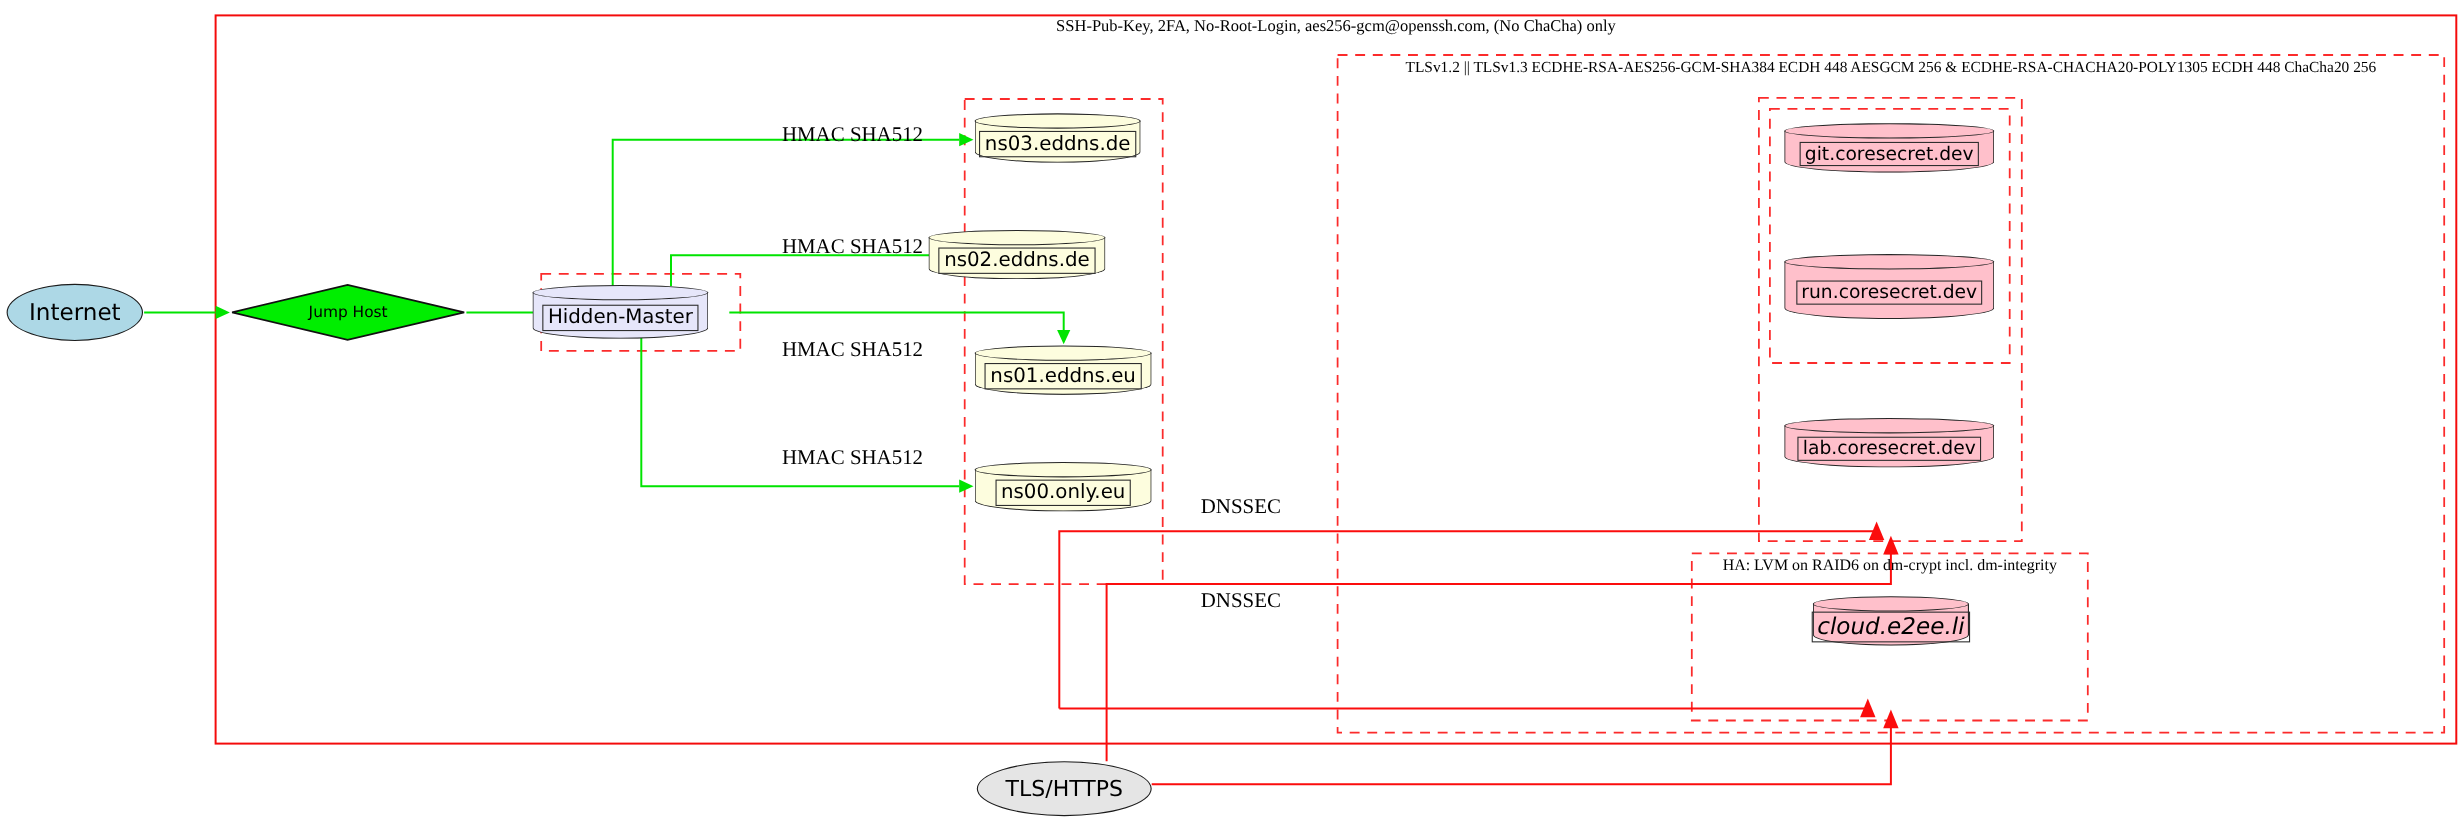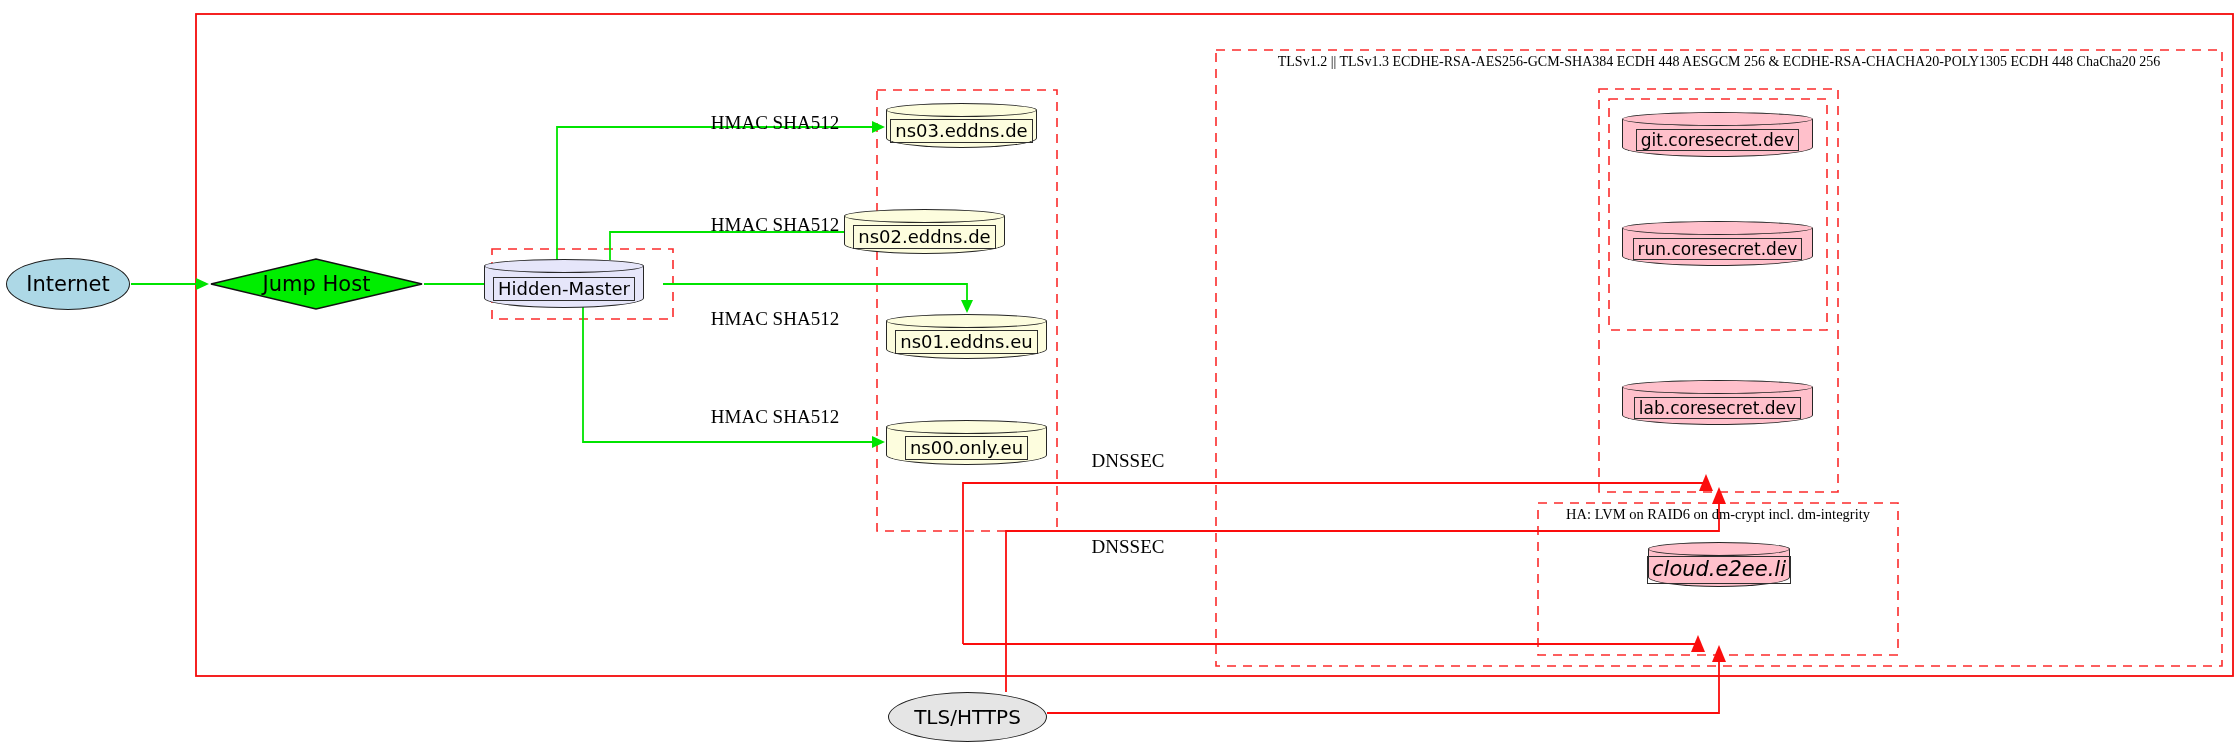--- a/index.html
+++ b/index.html
@@ -64,39 +64,40 @@
       <path d="M1047,713 H1719 V661"></path>
     </g>
     <g fill="#fb0d0d" stroke="none">
       <polygon points="1699,491 1713,491 1706,474"></polygon>
       <polygon points="1691,652 1705,652 1698,635"></polygon>
       <polygon points="1712,504 1726,504 1719,487"></polygon>
       <polygon points="1712,662 1726,662 1719,645"></polygon>
     </g>
   </svg>
 
+  <div class="cluster-label" style="left:196px;width:2037px;top:16px;font-size:15px;">SSH-Pub-Key, 2FA, No-Root-Login, aes256-gcm@openssh.com, (No ChaCha) only</div>
   <div class="cluster-label" style="left:1216px;width:1006px;top:54px;font-size:14px;">TLSv1.2 || TLSv1.3 ECDHE-RSA-AES256-GCM-SHA384 ECDH 448 AESGCM 256 &amp; ECDHE-RSA-CHACHA20-POLY1305 ECDH 448 ChaCha20 256</div>
   <div class="cluster-label" style="left:1538px;width:360px;top:506px;font-size:14.5px;">HA: LVM on RAID6 on dm-crypt incl. dm-integrity</div>
 
   <div class="edge-label" style="left:775px;top:112px;">HMAC SHA512</div>
   <div class="edge-label" style="left:775px;top:214px;">HMAC SHA512</div>
   <div class="edge-label" style="left:775px;top:308px;">HMAC SHA512</div>
   <div class="edge-label" style="left:775px;top:406px;">HMAC SHA512</div>
   <div class="edge-label" style="left:1128px;top:450px;">DNSSEC</div>
   <div class="edge-label" style="left:1128px;top:536px;">DNSSEC</div>
 
   <div class="node ellipse" style="left:6px;top:258px;width:124px;height:52px;background:#ADD8E6;">
     <span class="node-label" style="font-size:21px;">Internet</span>
   </div>
 
   <div class="node diamond" style="left:210px;top:258px;width:213px;height:52px;">
     <svg width="213" height="52" viewBox="0 0 213 52">
       <polygon points="1,26 106,1 212,26 106,51" fill="#00ee00" stroke="#111" stroke-width="1.6"></polygon>
     </svg>
-    <span class="node-label" style="font-size:21px;">Jump Host</span>
+    <span class="node-label" style="font-size:14px;">Jump Host</span>
   </div>
 
   <div class="node cyl" style="left:484px;top:259px;width:160px;height:49px;--fill:#E6E6FA;">
     <div class="cyl-body"></div>
     <div class="cyl-top"></div>
     <div class="cyl-label">
         <span class="boxed node-label" style="font-size:18px;">Hidden-Master</span>
       </div>
   </div>
 
@@ -133,21 +134,21 @@
   </div>
 
   <div class="node cyl" style="left:1622px;top:112px;width:191px;height:45px;--fill:#FFC0CB;">
     <div class="cyl-body"></div>
     <div class="cyl-top"></div>
     <div class="cyl-label">
         <span class="boxed node-label" style="font-size:17px;">git.coresecret.dev</span>
       </div>
   </div>
 
-  <div class="node cyl" style="left:1622px;top:221px;width:191px;height:45px;text-align:right;--fill:#FFC0CB;">
+  <div class="node cyl" style="left:1622px;top:231px;width:191px;height:59px;text-align:right;--fill:#FFC0CB;">
     <div class="cyl-body"></div>
     <div class="cyl-top"></div>
     <div class="cyl-label">
         <span class="boxed node-label" style="font-size:17px;">run.coresecret.dev</span>
       </div>
   </div>
 
   <div class="node cyl" style="left:1622px;top:380px;width:191px;height:45px;--fill:#FFC0CB;">
     <div class="cyl-body"></div>
     <div class="cyl-top"></div>

